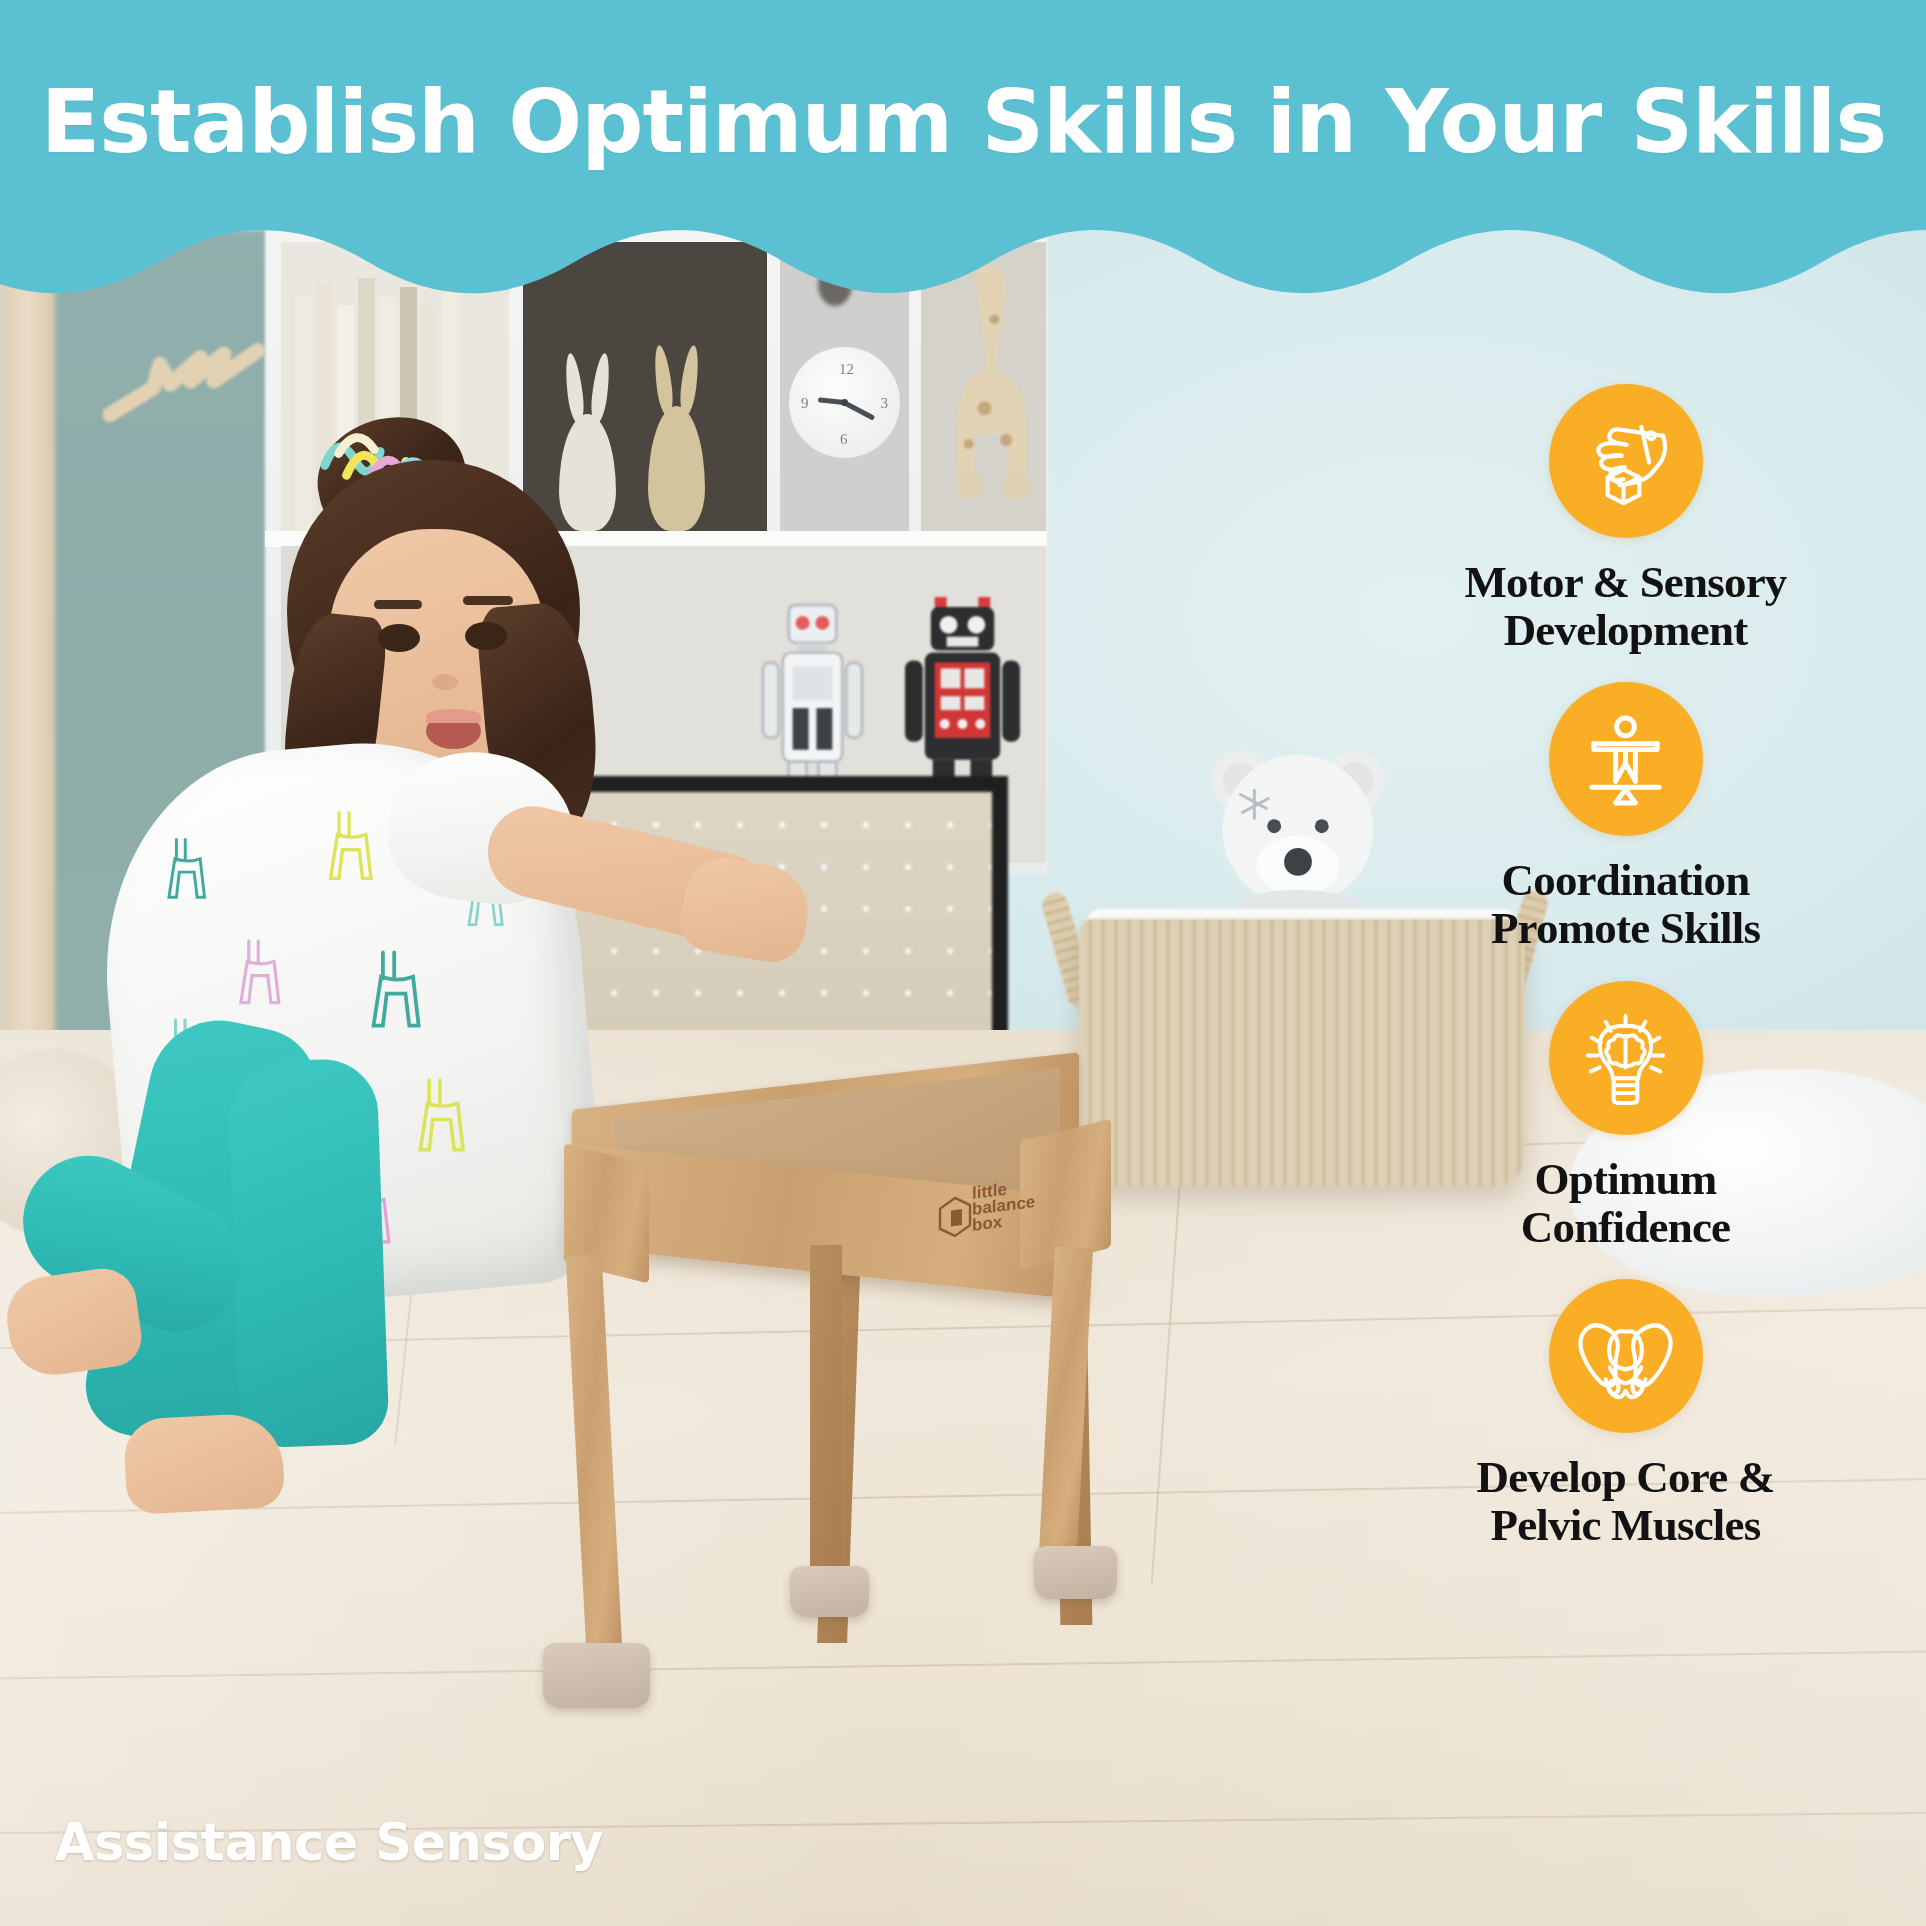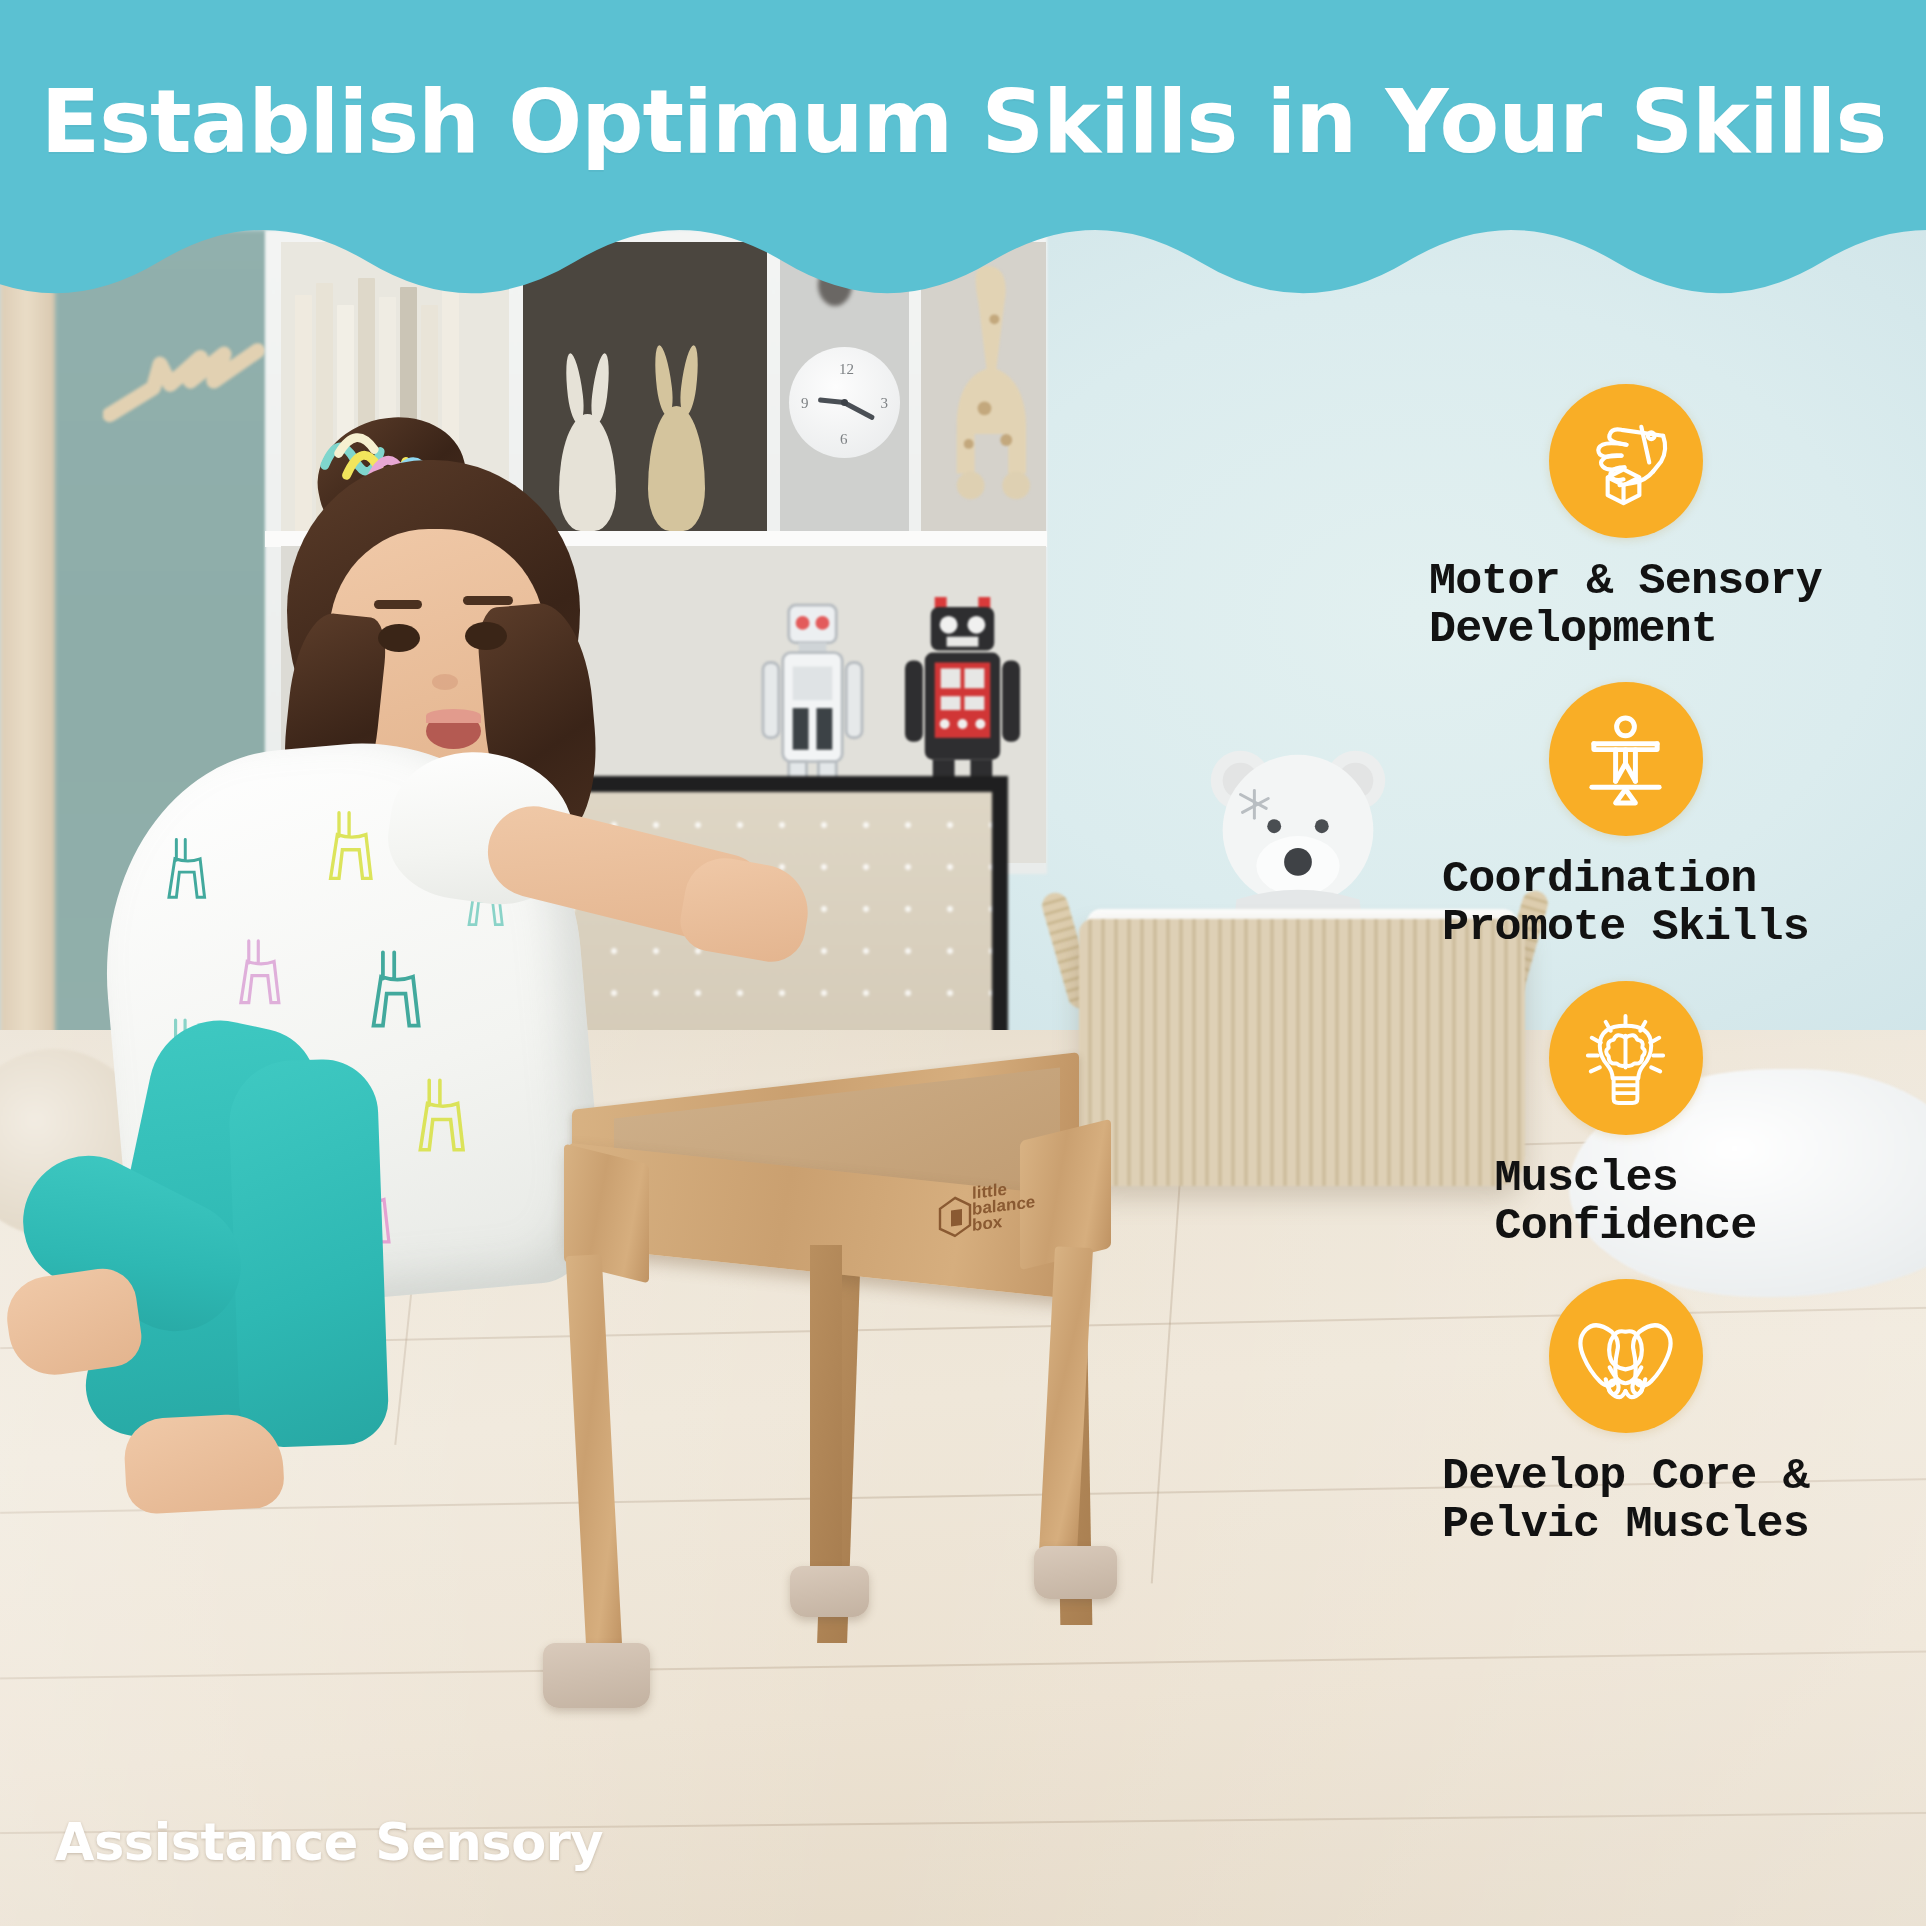--- a/index.html
+++ b/index.html
@@ -106,23 +106,23 @@
      color:#fff; font-size:87px; font-weight:900; letter-spacing:-1px;
      font-family:"DejaVu Sans", sans-serif;
      text-shadow:0 2px 0 rgba(0,0,0,.03); }
 
   
   .features{ position:absolute; right:44px; top:384px; width:515px; }
   .feature{ display:flex; flex-direction:column; align-items:center; margin-bottom:28px; }
   .f-circle{ width:154px; height:154px; border-radius:50%;
              display:flex; align-items:center; justify-content:center;
              box-shadow:0 2px 10px rgba(180,130,20,.18); }
-  .f-label{ margin-top:20px; font-size:45px; line-height:1.07;
+  .f-label{ margin-top:20px; text-align:center; font-size:45px; line-height:1.07;
             font-weight:700; letter-spacing:-0.8px; color:#121212;
-            font-family:Liberation Mono, monospace; }
+            font-family:Liberation Serif, serif; }
 
   
   .footnote{ position:absolute; left:55px; bottom:55px; color:#fff;
      font-size:51px; font-weight:900; letter-spacing:-0.5px;
      font-family:"DejaVu Sans", sans-serif;
      text-shadow:0 1px 3px rgba(90,70,45,.28); }
 </style>
 </head>
 <body>
 
@@ -441,21 +441,21 @@
             <path d="M30 56 q-8 -9 -8 -20 q0 -20 26 -20 q26 0 26 20 q0 11 -8 20 q-5 6 -5 13 L35 69 q0 -7 -5 -13Z"></path>
             <path d="M38 76 L58 76 M37 84 L59 84"></path>
             <path d="M36 70 L36 90 q0 4 5 4 L55 94 q5 0 5 -4 L60 70"></path>
             <path d="M48 26 L48 58"></path>
             <path d="M48 28 q-9 -6 -12 2 q-7 1 -5 8 q-5 4 0 9 q0 8 8 7 q4 4 9 2"></path>
             <path d="M48 28 q9 -6 12 2 q7 1 5 8 q5 4 0 9 q0 8 -8 7 q-4 4 -9 2"></path>
           </g>
         </svg>
       </div>
       <div class="f-label">
-        <span>Muscles</span><br>
+        <span>Optimum</span><br>
         <span>Confidence</span>
       </div>
     </div>
 
     <div class="feature">
       <div class="f-circle" style="background:#F9AE26;">
         <svg width="99" height="99" viewBox="0 0 100 100">
           <g fill="none" stroke="#fff" stroke-width="4.2" stroke-linecap="round" stroke-linejoin="round">
             <path d="M36 26 q-16 -12 -26 -2 q-10 10 -2 28 q6 14 16 24 q6 6 12 4 q5 -2 4 -10 q-1 -14 2 -26 q2 -10 -6 -18Z"></path>
             <path d="M64 26 q16 -12 26 -2 q10 10 2 28 q-6 14 -16 24 q-6 6 -12 4 q-5 -2 -4 -10 q1 -14 -2 -26 q-2 -10 6 -18Z"></path>

